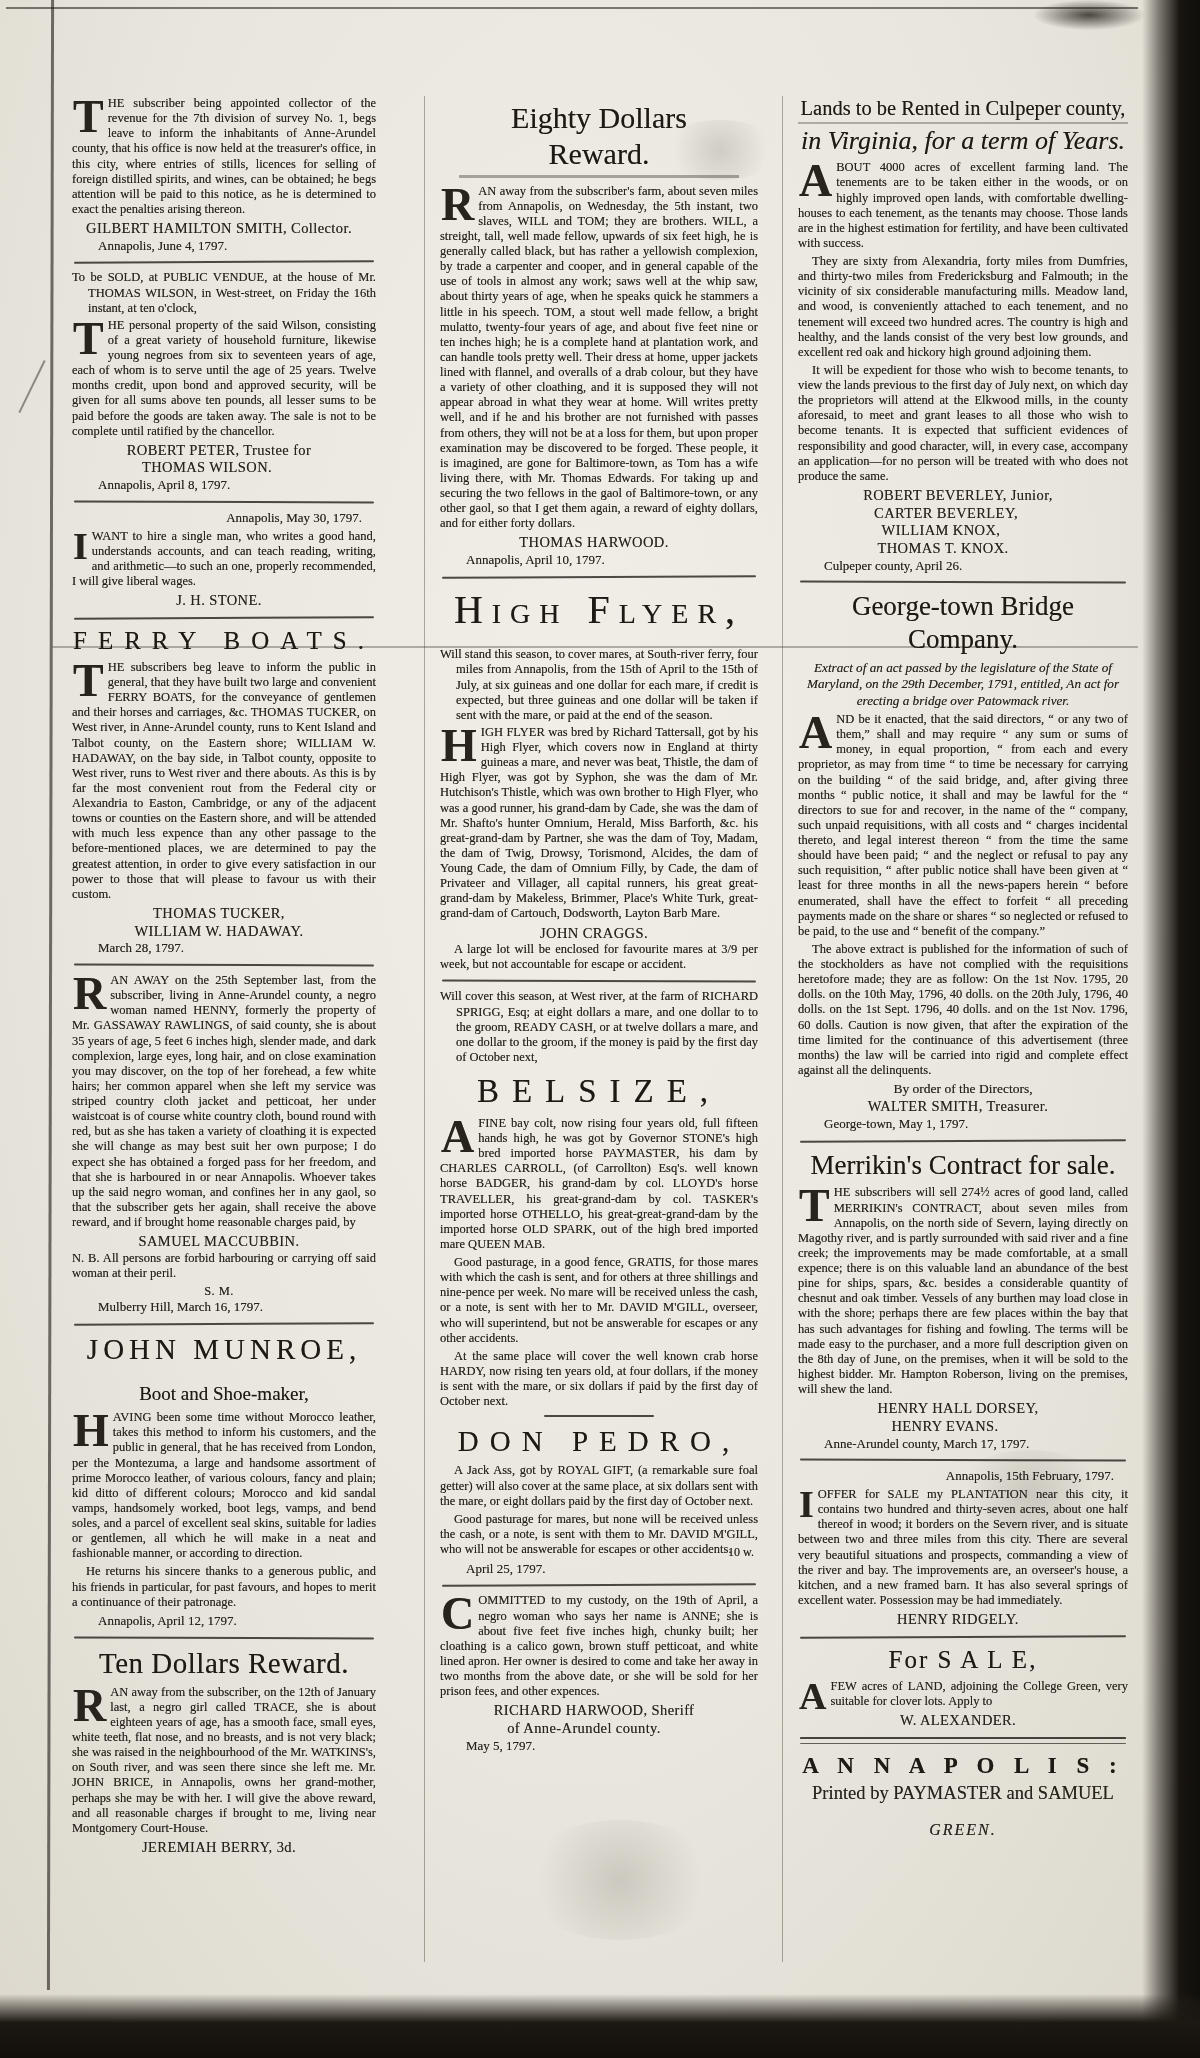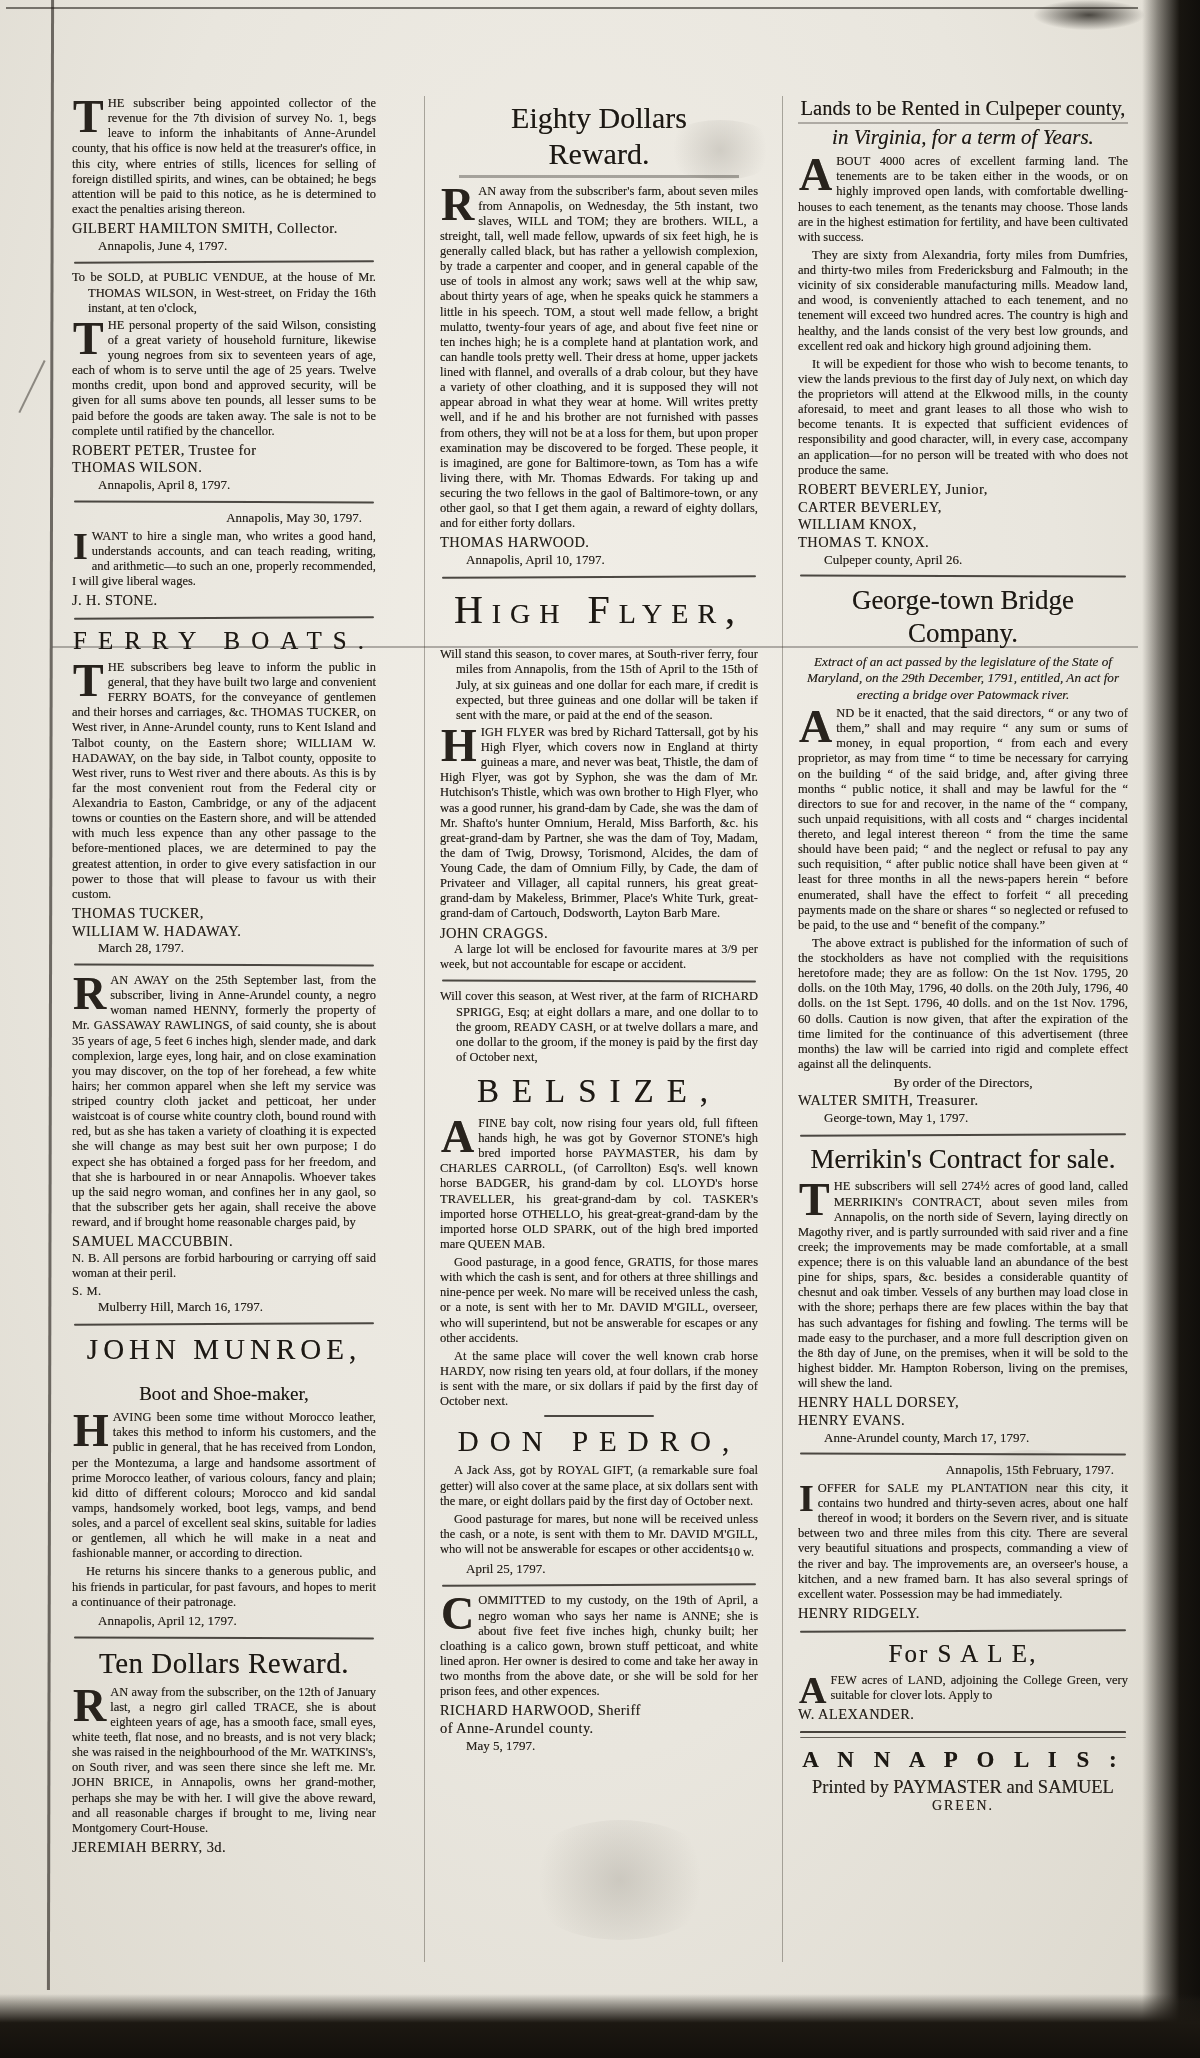--- a/index.html
+++ b/index.html
@@ -43,29 +43,29 @@
   h1,h2,h3 { margin:7px 0 4px; text-align:center; font-weight:normal; color:#1d1914; }
   .h-eighty   { font-size:30px; border-bottom:3px solid rgba(32,28,22,.35); width:88%; margin:2px auto 6px; padding-bottom:2px; }
   .h-hf       { font-size:40px; font-variant:small-caps; letter-spacing:9px; margin:8px 0 13px; }
   .h-belsize  { font-size:33px; letter-spacing:13px; }
   .h-donpedro { font-size:29px; letter-spacing:11px; }
   .h-ferry    { font-size:25px; letter-spacing:11px; }
   .h-reward   { font-size:29px; letter-spacing:.5px; }
   .h-munroe   { font-size:29px; letter-spacing:5px; margin-bottom:0; }
   .h-munroe2  { font-size:19px; margin-top:16px; }
   .h-ital     { font-size:20.5px; margin:2px 0 0; border-bottom:2px solid rgba(32,28,22,.3); padding-bottom:1px; }
-  .h-ital2    { font-style:italic; font-size:21px; margin:1px 0 4px; }
+  .h-ital2    { font-style:italic; font-size:26px; margin:1px 0 4px; }
   .h-bridge   { font-size:27px; }
   .h-merrikin { font-size:27px; }
   .h-forsale  { font-size:25px; letter-spacing:2px; }
   .imprint-1  { font-size:23px; letter-spacing:7px; font-weight:bold; margin:8px 0 2px; }
   .imprint-2  { font-size:18.5px; margin:0; }
-  .imprint-3  { font-size:14px; letter-spacing:2px; margin:0; }
-
-  .sig  { text-align:left; padding-right:10px; font-size:14.5px; letter-spacing:.4px; margin:1px 0; line-height:1.15; }
+  .imprint-3  { font-size:16px; letter-spacing:2px; margin:16px;font-style:italic; }
+
+  .sig  { text-align:center; padding-right:10px; font-size:14.5px; letter-spacing:.4px; margin:1px 0; line-height:1.15; }
   .sig.sm { font-size:12.5px; }
   .date { font-size:13px; margin:1px 0 3px 26px; text-align:left; }
   .date.right { text-align:right; padding-right:14px; margin-left:0; }
   .center { text-align:center; }
   .extract { font-style:italic; text-align:center; font-size:13.2px; line-height:1.25; margin:0 4px 3px; }
   .mark { text-align:right; font-size:12px; padding-right:4px; margin-top:-15px; }
 
   .rule { height:2px; background:rgba(30,26,20,.78); margin:8px 2px 7px; border-radius:1px; }
   .rule.t1 { transform:rotate(-.25deg); }
   .rule.t2 { transform:rotate(.2deg); }

